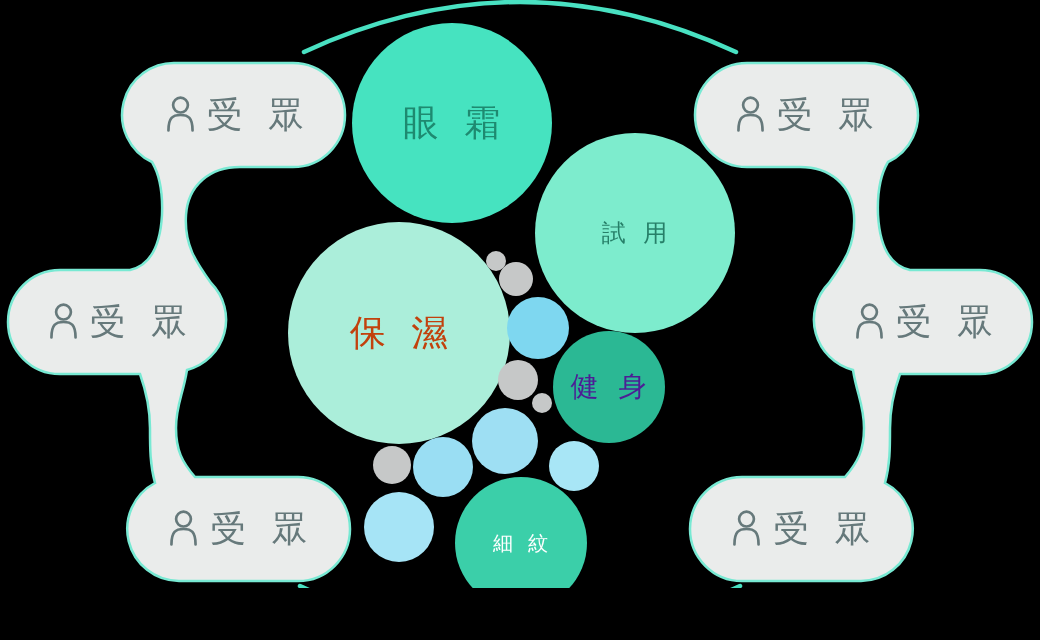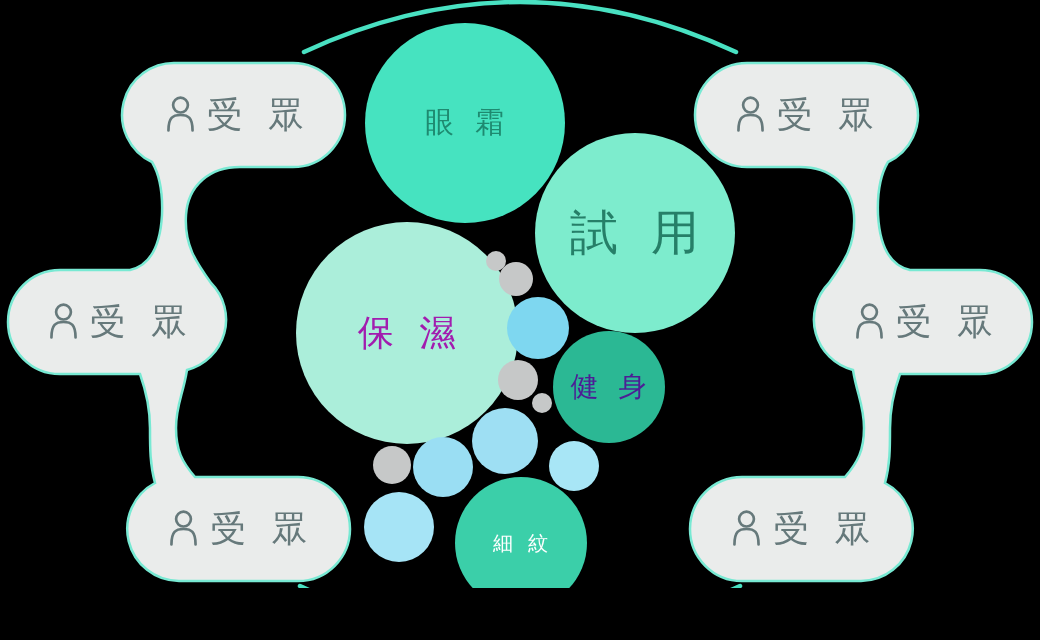--- a/index.html
+++ b/index.html
@@ -90,27 +90,27 @@
       </div>
       <div class="pill-content" style="left: 690px; top: 477px; width: 223px; height: 104px; color: rgb(102, 121, 123);">
         <svg class="person" viewBox="0 0 36 44">
        <circle cx="18" cy="10.5" r="8.6"></circle>
        <path d="M4 40 C4 25 9 22 18 22 C27 22 32 25 32 40"></path>
      </svg>
      <span class="pill-label">受 眾</span>
       </div>
     </div>
   <div id="bubbles">
-      <div class="bubble" style="left: 365px; top: 23px; width: 200px; height: 200px; background: rgb(70, 227, 192); color: rgb(30, 138, 112); font-size: 29px;">
+      <div class="bubble" style="left: 352px; top: 23px; width: 200px; height: 200px; background: rgb(70, 227, 192); color: rgb(30, 138, 112); font-size: 36px;">
         <span>眼 霜</span>
       </div>
-      <div class="bubble" style="left: 535px; top: 133px; width: 200px; height: 200px; background: rgb(125, 236, 205); color: rgb(38, 127, 104); font-size: 48px;">
+      <div class="bubble" style="left: 535px; top: 133px; width: 200px; height: 200px; background: rgb(125, 236, 205); color: rgb(38, 127, 104); font-size: 24px;">
         <span>試 用</span>
       </div>
-      <div class="bubble" style="left: 296px; top: 222px; width: 222px; height: 222px; background: rgb(171, 238, 218); color: #a21caf; font-size: 36px;">
+      <div class="bubble" style="left: 288px; top: 222px; width: 222px; height: 222px; background: rgb(171, 238, 218); color: #c2410c; font-size: 36px;">
         <span>保 濕</span>
       </div>
       <div class="bubble" style="left: 553px; top: 331px; width: 112px; height: 112px; background: rgb(43, 184, 148); color: #4c1d95; font-size: 28px;">
         <span>健 身</span>
       </div>
       <div class="bubble" style="left: 455px; top: 477px; width: 132px; height: 132px; background: rgb(59, 207, 169); color: rgb(255, 255, 255); font-size: 20px;">
         <span>細 紋</span>
       </div>
     </div>
   <div id="decor">

